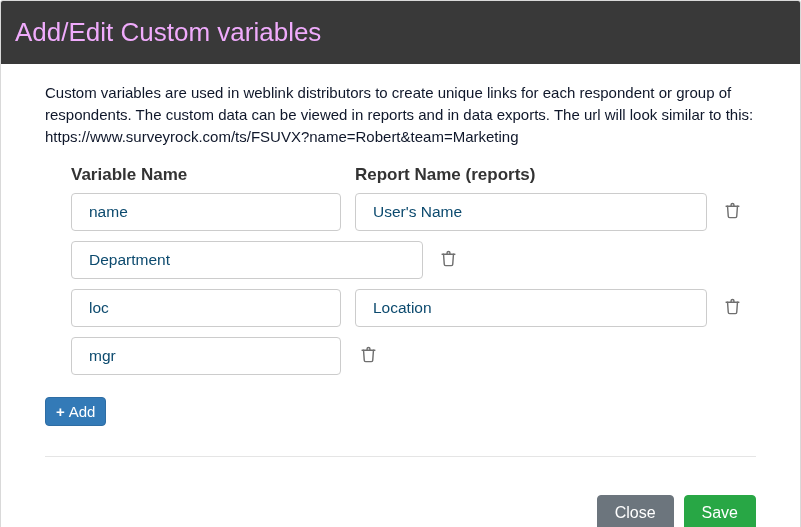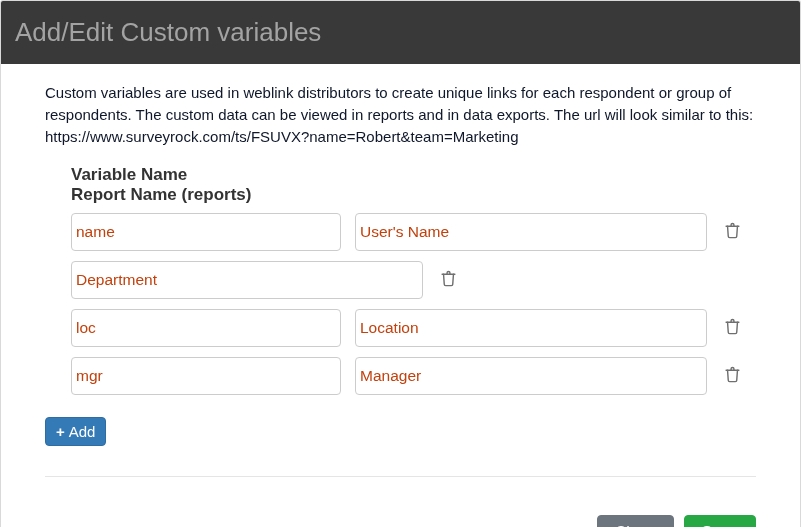--- a/index.html
+++ b/index.html
@@ -13,21 +13,21 @@
   }
   .modal {
     width: 801px;
     background: #fff;
     border: 1px solid rgba(0,0,0,0.15);
     border-radius: 3px;
     overflow: hidden;
   }
   .modal-header {
     background: #393939;
-    color: #a3a3a3;
+    color: #f0abfc;
     padding: 16px 14px 16px 14px;
   }
   .modal-title {
     font-size: 26px;
     font-weight: 400;
     margin: 0;
   }
   .modal-body {
     padding: 18px 44px 22px 44px;
   }
@@ -37,21 +37,20 @@
     line-height: 1.45;
     margin: 0 0 18px 0;
   }
   .var-table {
     margin-left: 26px;
   }
   .var-header {
     display: flex;
     align-items: baseline;
     margin-bottom: 8px;
-    flex-direction: column;
   }
   .col-name {
     width: 270px;
     margin-right: 14px;
   }
   .col-report {
     width: 352px;
     margin-right: 12px;
   }
   .col-del {
@@ -65,23 +64,23 @@
     color: #333;
   }
   .var-row {
     display: flex;
     align-items: center;
     margin-bottom: 10px;
   }
   .var-row input[type="text"] {
     width: 100%;
     height: 38px;
-    padding: 6px 4px;
+    padding: 6px 17px;
     font-size: 15.5px;
-    color: #c2410c;
+    color: #0c4a6e;
     background: #fff;
     border: 1px solid #ccc;
     border-radius: 4px;
     font-family: inherit;
   }
   .trash-btn {
     width: 26px;
     height: 26px;
     display: flex;
     align-items: center;
@@ -217,23 +216,20 @@
               </svg>
             </span>
           </div>
         </div>
       </div>
 
       <div class="var-row">
         <div class="col-name">
           <input type="text" value="mgr" style="">
         </div>
-        <div class="col-report">
-          <input type="text" value="Manager" style="">
-        </div>
         <div class="col-del">
           <div class="trash-btn">
             <span>
               <svg viewBox="0 0 24 24" stroke-width="2" stroke-linecap="round" stroke-linejoin="round">
                 <polyline points="3 6 5 6 21 6"></polyline>
                 <path d="M19 6l-1 14a2 2 0 0 1-2 2H8a2 2 0 0 1-2-2L5 6"></path>
                 <path d="M10 6V4a2 2 0 0 1 2-2h0a2 2 0 0 1 2 2v2"></path>
               </svg>
             </span>
           </div>

